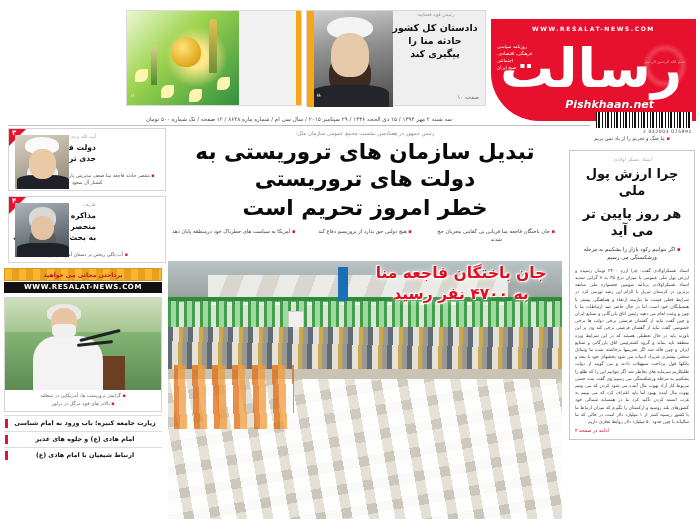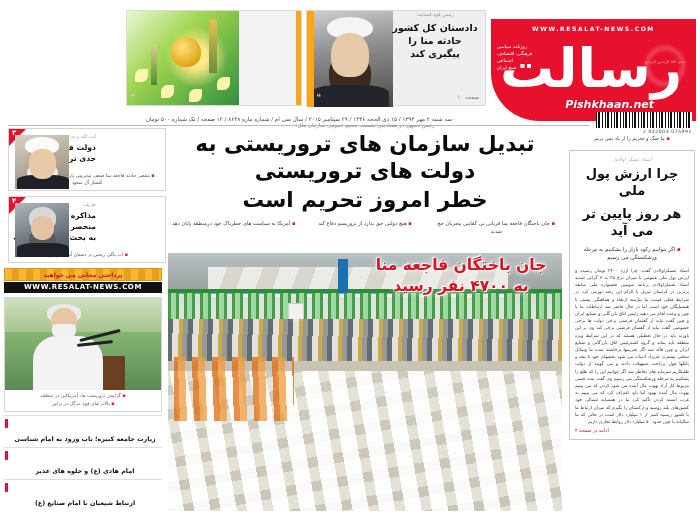--- a/index.html
+++ b/index.html
@@ -188,27 +188,27 @@
   .corbyn .podium{ position:absolute; left:62px; top:58px; width:58px; height:34px; background:#6b3f22; }
   .corbyn .mic{ position:absolute; left:74px; top:36px; width:42px; height:3px; background:#222; transform:rotate(-14deg); border-radius:2px; }
   .corbyn .mic2{ position:absolute; left:72px; top:44px; width:36px; height:3px; background:#222; transform:rotate(-6deg); border-radius:2px; }
   .corbyn .hl { padding:5px 6px 2px 6px; text-align:center; font-size:11.5px; font-weight:bold; color:#111; line-height:15px; }
   .corbyn .bullets{ padding:2px 6px 4px 6px; }
   .corbyn .bl{ font-size:4.8px; color:#6b6b6b; line-height:7.5px; text-align:center; }
   .corbyn .bl .sq{ color:#e8112d; }
 
   .llist { margin:3px 4px 0 4px; width:158px; }
   .llist .row {
-    position:relative; border-top:1px solid #ddd; padding:19px 4px 3px 8px;
+    position:relative; border-top:1px solid #ddd; padding:3px 4px 3px 8px;
     font-size:6.4px; font-weight:bold; color:#111; text-align:center; line-height:9px;
   }
   .llist .row .tick{ position:absolute; left:1px; top:3px; width:2.5px; height:9px; background:#e8112d; }
 
   
-  .center { position:absolute; left:166px; top:120px; width:398px; height:393px; }
+  .center { position:absolute; left:166px; top:128px; width:398px; height:393px; }
   .kicker-main { text-align:center; font-size:5.4px; color:#8d8d8d; padding-top:2px; }
   .headline {
     text-align:center; font-size:21.5px; font-weight:bold; color:#0a0a0a;
     line-height:27px; padding:2px 2px 0 2px; letter-spacing:-.2px;
   }
   .subbullets { display:flex; justify-content:space-between; padding:6px 6px 4px 6px; }
   .subbullets .sb { width:32%; text-align:center; font-size:5.2px; color:#3b3b3b; line-height:8px; }
   .subbullets .sb .sq{ color:#e8112d; }
 
   .mainphoto {
@@ -359,21 +359,21 @@
       </div>
       <div class="bullets">
         <div class="bl"><span class="sq">▪</span> <span>گرایش تروریست ها، آمریکایی در منطقه</span></div>
         <div class="bl"><span class="sq">▪</span> <span>بالاتر های قوه مرگل در برلین</span></div>
       </div>
     </div>
 
     <div class="llist">
       <div class="row"><span class="tick"></span><span>زیارت جامعه کبیره؛ باب ورود به امام شناسی</span></div>
       <div class="row"><span class="tick"></span><span>امام هادی (ع) و جلوه های غدیر</span></div>
-      <div class="row"><span class="tick"></span><span>ارتباط شیعیان با امام صنایع (ع)</span></div>
+      <div class="row"><span class="tick"></span><span>ارتباط شیعیان با امام هادی (ع)</span></div>
     </div>
   </div>
 
   <div class="center">
     <div class="kicker-main">رئیس جمهور در هفتادمین نشست مجمع عمومی سازمان ملل:</div>
     <div class="headline">تبدیل سازمان های تروریستی به دولت های تروریستی</div>
     <div class="headline">خطر امروز تحریم است</div>
 
     <div class="subbullets">
       <div class="sb"><span class="sq">▪</span> <span>جان باختگان فاجعه منا قربانی بی کفایتی مجریان حج شدند</span></div>

